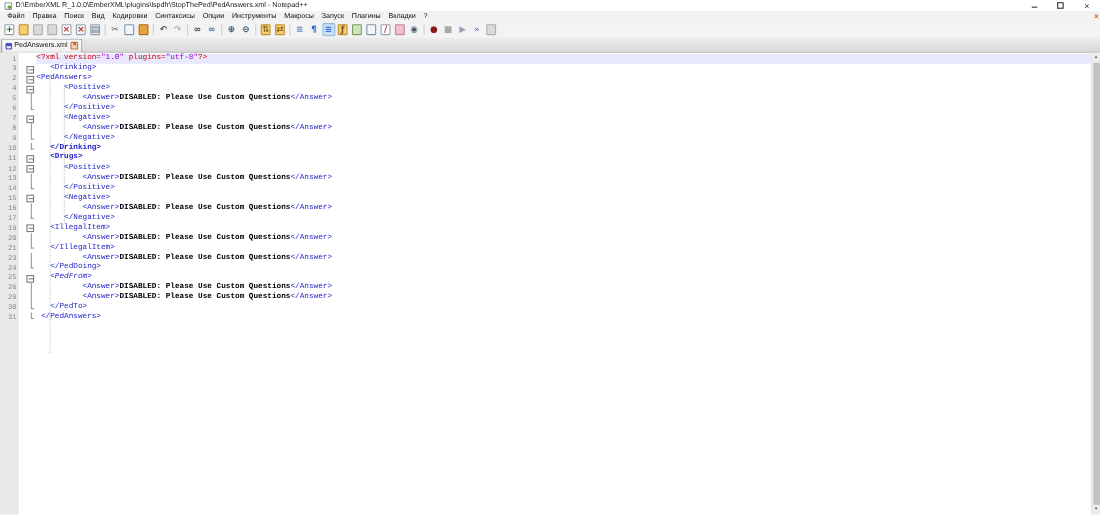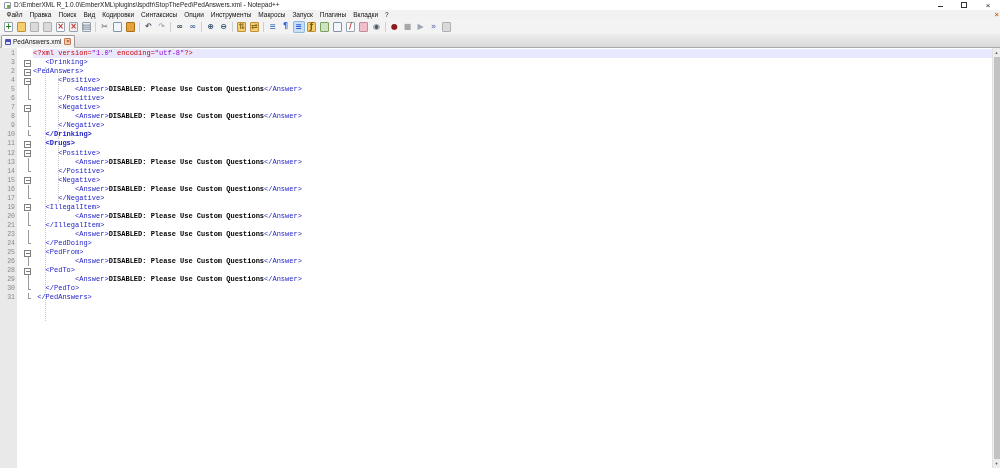--- a/index.html
+++ b/index.html
@@ -228,21 +228,21 @@
       <span class="tab-label">PedAnswers.xml</span>
       <span class="tab-close">×</span>
     </div>
   </div>
 
   <div class="editor">
     <div class="gutter-bg"></div>
     <div class="iguide" style="left:45px;top:19px;height:254px;"></div>
     <div class="iguide" style="left:58px;top:28px;height:127px;"></div>
     <div class="lines">
-        <div class="line cur"><span class="ln">1</span><span class="fold"></span><span class="code"><span style="color: rgb(206, 0, 0);">&lt;?xml version=</span><span style="color: rgb(148, 0, 211);">"1.0"</span><span style="color: rgb(206, 0, 0);"> encoding=</span><span style="color: rgb(148, 0, 211);">"utf-8"</span><span style="color: rgb(206, 0, 0);">?&gt;</span></span></div>
+        <div class="line cur"><span class="ln">1</span><span class="fold"></span><span class="code"><span style="color: rgb(206, 0, 0);">&lt;?xml version=</span><span style="color: rgb(148, 0, 211);">"1.0"</span><span style="color: rgb(206, 0, 0);"> plugins=</span><span style="color: rgb(148, 0, 211);">"utf-8"</span><span style="color: rgb(206, 0, 0);">?&gt;</span></span></div>
         <div class="line"><span class="ln">3</span><span class="fold"><span class="fbox"></span></span><span class="code"><span style="color: rgb(34, 34, 200);">   &lt;Drinking&gt;</span></span></div>
         <div class="line"><span class="ln">2</span><span class="fold"><span class="fbox"></span></span><span class="code"><span style="color: rgb(34, 34, 200);">&lt;PedAnswers&gt;</span></span></div>
         <div class="line"><span class="ln">4</span><span class="fold"><span class="fbox"></span></span><span class="code"><span style="color: rgb(34, 34, 200);">      &lt;Positive&gt;</span></span></div>
         <div class="line"><span class="ln">5</span><span class="fold fmid"></span><span class="code"><span style="color: rgb(34, 34, 200);">          &lt;Answer&gt;</span><span style="color: rgb(0, 0, 0); font-weight: bold;">DISABLED: Please Use Custom Questions</span><span style="color: rgb(34, 34, 200);">&lt;/Answer&gt;</span></span></div>
         <div class="line"><span class="ln">6</span><span class="fold fend"></span><span class="code"><span style="color: rgb(34, 34, 200);">      &lt;/Positive&gt;</span></span></div>
         <div class="line"><span class="ln">7</span><span class="fold"><span class="fbox"></span></span><span class="code"><span style="color: rgb(34, 34, 200);">      &lt;Negative&gt;</span></span></div>
         <div class="line"><span class="ln">8</span><span class="fold fmid"></span><span class="code"><span style="color: rgb(34, 34, 200);">          &lt;Answer&gt;</span><span style="color: rgb(0, 0, 0); font-weight: bold;">DISABLED: Please Use Custom Questions</span><span style="color: rgb(34, 34, 200);">&lt;/Answer&gt;</span></span></div>
         <div class="line"><span class="ln">9</span><span class="fold fend"></span><span class="code"><span style="color: rgb(34, 34, 200);">      &lt;/Negative&gt;</span></span></div>
         <div class="line"><span class="ln">10</span><span class="fold fend"></span><span class="code"><span style="color: rgb(34, 34, 200); font-weight: bold;">   &lt;/Drinking&gt;</span></span></div>
         <div class="line"><span class="ln">11</span><span class="fold"><span class="fbox"></span></span><span class="code"><span style="color: rgb(34, 34, 200); font-weight: bold;">   &lt;Drugs&gt;</span></span></div>
@@ -250,23 +250,22 @@
         <div class="line"><span class="ln">13</span><span class="fold fmid"></span><span class="code"><span style="color: rgb(34, 34, 200);">          &lt;Answer&gt;</span><span style="color: rgb(0, 0, 0); font-weight: bold;">DISABLED: Please Use Custom Questions</span><span style="color: rgb(34, 34, 200);">&lt;/Answer&gt;</span></span></div>
         <div class="line"><span class="ln">14</span><span class="fold fend"></span><span class="code"><span style="color: rgb(34, 34, 200);">      &lt;/Positive&gt;</span></span></div>
         <div class="line"><span class="ln">15</span><span class="fold"><span class="fbox"></span></span><span class="code"><span style="color: rgb(34, 34, 200);">      &lt;Negative&gt;</span></span></div>
         <div class="line"><span class="ln">16</span><span class="fold fmid"></span><span class="code"><span style="color: rgb(34, 34, 200);">          &lt;Answer&gt;</span><span style="color: rgb(0, 0, 0); font-weight: bold;">DISABLED: Please Use Custom Questions</span><span style="color: rgb(34, 34, 200);">&lt;/Answer&gt;</span></span></div>
         <div class="line"><span class="ln">17</span><span class="fold fend"></span><span class="code"><span style="color: rgb(34, 34, 200);">      &lt;/Negative&gt;</span></span></div>
         <div class="line"><span class="ln">19</span><span class="fold"><span class="fbox"></span></span><span class="code"><span style="color: rgb(34, 34, 200);">   &lt;IllegalItem&gt;</span></span></div>
         <div class="line"><span class="ln">20</span><span class="fold fmid"></span><span class="code"><span style="color: rgb(34, 34, 200);">          &lt;Answer&gt;</span><span style="color: rgb(0, 0, 0); font-weight: bold;">DISABLED: Please Use Custom Questions</span><span style="color: rgb(34, 34, 200);">&lt;/Answer&gt;</span></span></div>
         <div class="line"><span class="ln">21</span><span class="fold fend"></span><span class="code"><span style="color: rgb(34, 34, 200);">   &lt;/IllegalItem&gt;</span></span></div>
         <div class="line"><span class="ln">23</span><span class="fold fmid"></span><span class="code"><span style="color: rgb(34, 34, 200);">          &lt;Answer&gt;</span><span style="color: rgb(0, 0, 0); font-weight: bold;">DISABLED: Please Use Custom Questions</span><span style="color: rgb(34, 34, 200);">&lt;/Answer&gt;</span></span></div>
         <div class="line"><span class="ln">24</span><span class="fold fend"></span><span class="code"><span style="color: rgb(34, 34, 200); text-align: right;">   &lt;/PedDoing&gt;</span></span></div>
-        <div class="line"><span class="ln">25</span><span class="fold"><span class="fbox"></span></span><span class="code"><span style="color: rgb(34, 34, 200);">   &lt;PedFrom&gt;</span></span></div>
+        <div class="line"><span class="ln">25</span><span class="fold"><span class="fbox"></span></span><span class="code"><span style="color: rgb(34, 34, 200); font-style: italic;">   &lt;PedFrom&gt;</span></span></div>
         <div class="line"><span class="ln">26</span><span class="fold fmid"></span><span class="code"><span style="color: rgb(34, 34, 200);">          &lt;Answer&gt;</span><span style="color: rgb(0, 0, 0); font-weight: bold;">DISABLED: Please Use Custom Questions</span><span style="color: rgb(34, 34, 200);">&lt;/Answer&gt;</span></span></div>
-        <div class="line"><span class="ln">28</span><span class="fold"><span class="fbox"></span></span><span class="code"><span style="color: rgb(34, 34, 200);">   &lt;PedTo&gt;</span></span></div>
         <div class="line"><span class="ln">29</span><span class="fold fmid"></span><span class="code"><span style="color: rgb(34, 34, 200);">          &lt;Answer&gt;</span><span style="color: rgb(0, 0, 0); font-weight: bold;">DISABLED: Please Use Custom Questions</span><span style="color: rgb(34, 34, 200);">&lt;/Answer&gt;</span></span></div>
         <div class="line"><span class="ln">30</span><span class="fold fend"></span><span class="code"><span style="color: rgb(34, 34, 200);">   &lt;/PedTo&gt;</span></span></div>
         <div class="line"><span class="ln">31</span><span class="fold fend"></span><span class="code"><span style="color: rgb(34, 34, 200);"> &lt;/PedAnswers&gt;</span></span></div>
       </div>
     <div class="sbar">
       <span class="sarrow up">▲</span>
       <span class="sthumb"></span>
       <span class="sarrow down">▼</span>
     </div>
   </div>

